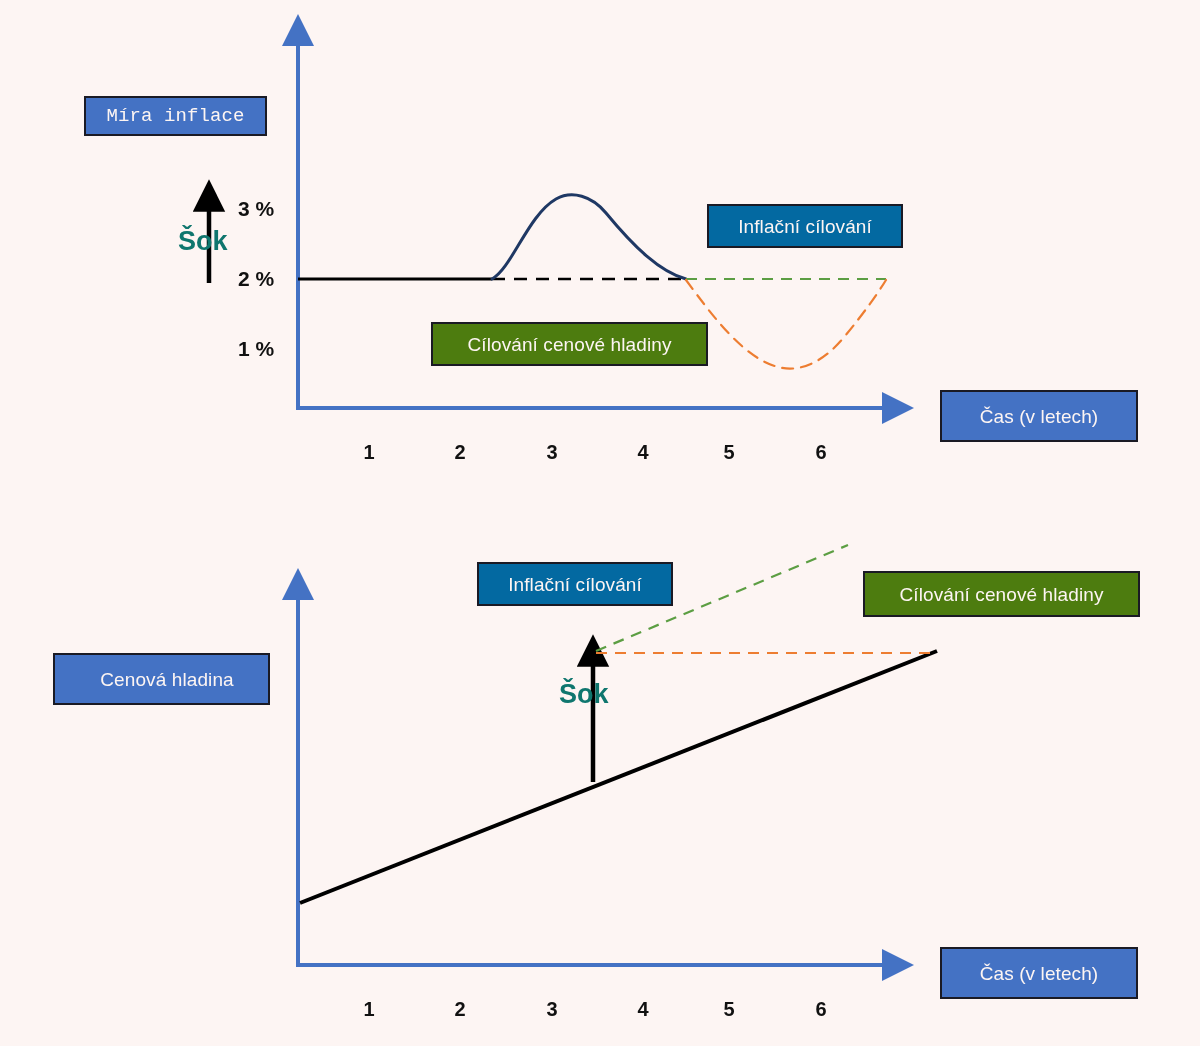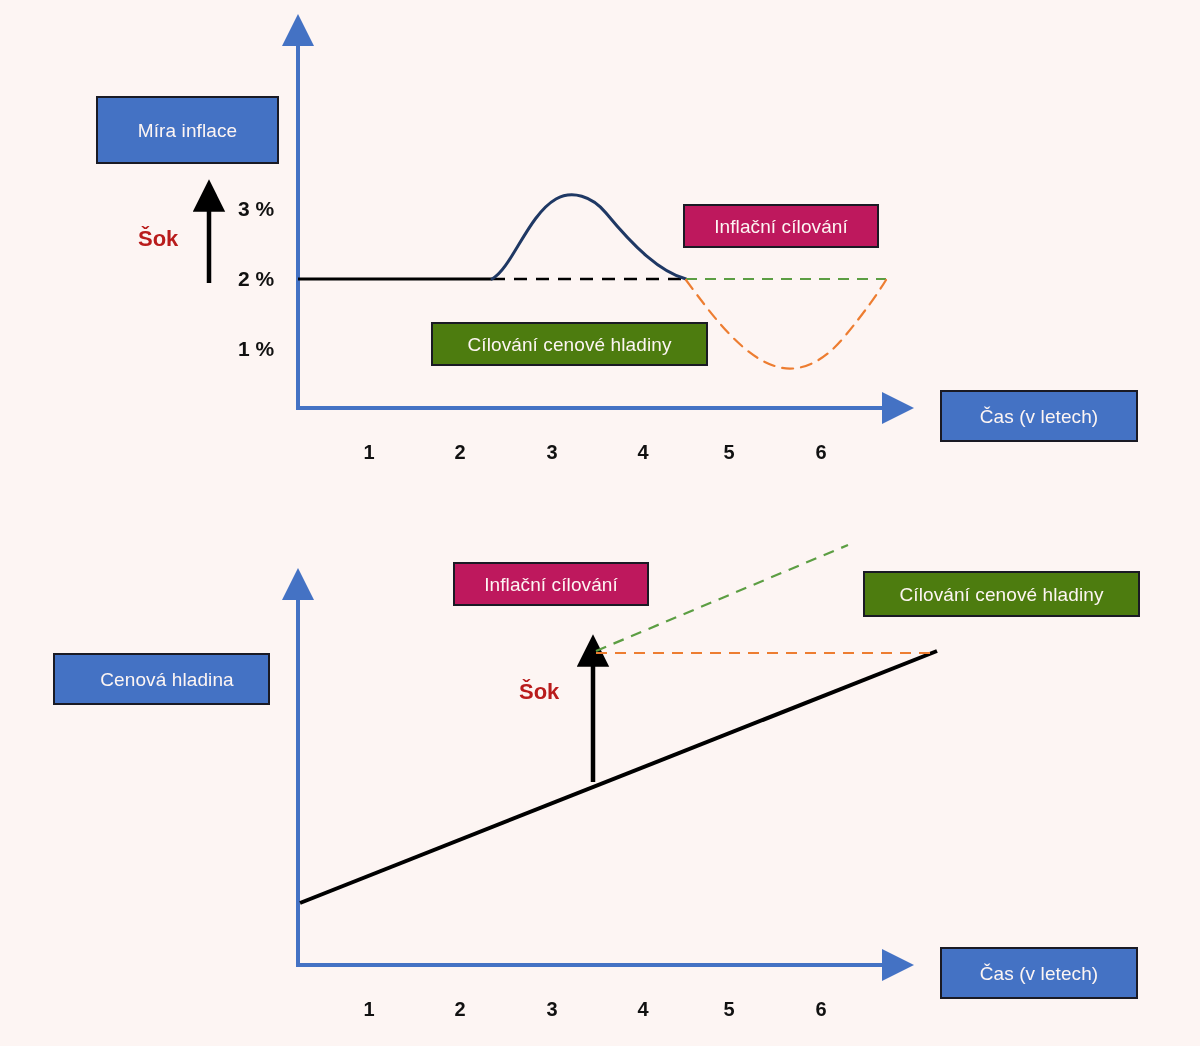--- a/index.html
+++ b/index.html
@@ -34,21 +34,21 @@
     color: #fdf5f3;
     display: flex;
     align-items: center;
     justify-content: center;
     font-size: 19px;
     letter-spacing: 0.1px;
     white-space: nowrap;
     line-height: 1;
   }
   .callout.blue   { background: #4472c4; }
-  .callout.green  { background: #be185d; }
+  .callout.green  { background: #0369a1; margin-left: 24px; }
   .callout.orange { background: #4d7c0f; }
 
   .axis-num {
     position: absolute;
     font-size: 20px;
     font-weight: bold;
     color: #111;
     text-align: center;
     width: 30px;
     line-height: 1;
@@ -56,25 +56,26 @@
   .pct-label {
     position: absolute;
     font-size: 21px;
     font-weight: bold;
     color: #111;
     line-height: 1;
     white-space: nowrap;
   }
   .shock-label {
     position: absolute;
-    font-size: 22px;
+    font-size: 27px;
     font-weight: bold;
-    color: #b91c1c;
+    color: #0f766e;
     line-height: 1;
     white-space: nowrap;
+    margin-left: 40px;
   }
 </style>
 </head>
 <body>
 
 <div id="diagram-root">
 
   <svg class="layer" viewBox="0 0 1200 1046">
     <defs>
       <marker id="blue-arrow" markerWidth="10" markerHeight="10" refX="2" refY="4" orient="auto" markerUnits="strokeWidth">
@@ -109,21 +110,21 @@
 
     <line x1="300" y1="903" x2="937" y2="651" stroke="#000000" stroke-width="4"></line>
 
     <line x1="593" y1="782" x2="593" y2="660" stroke="#000000" stroke-width="4.5" marker-end="url(#black-arrow)"></line>
 
     <line x1="596" y1="651" x2="848" y2="545" stroke="#5c9e43" stroke-width="2.2" stroke-dasharray="11 8"></line>
 
     <line x1="596" y1="653" x2="938" y2="653" stroke="#ed7d31" stroke-width="2.2" stroke-dasharray="11 8"></line>
   </svg>
 
-  <div class="callout blue" style="left:96px; top:96px; width:183px; height:68px;">
+  <div class="callout blue" style="left:84px; top:96px; width:183px; height:40px;font-family:Liberation Mono, monospace;">
     <span>Míra inflace</span>
   </div>
 
   <div class="shock-label" style="left:138px; top:228px;">
     <span>Šok</span>
   </div>
 
   <div class="pct-label" style="left:238px; top:198px;">
     <span>3 %</span>
   </div>

